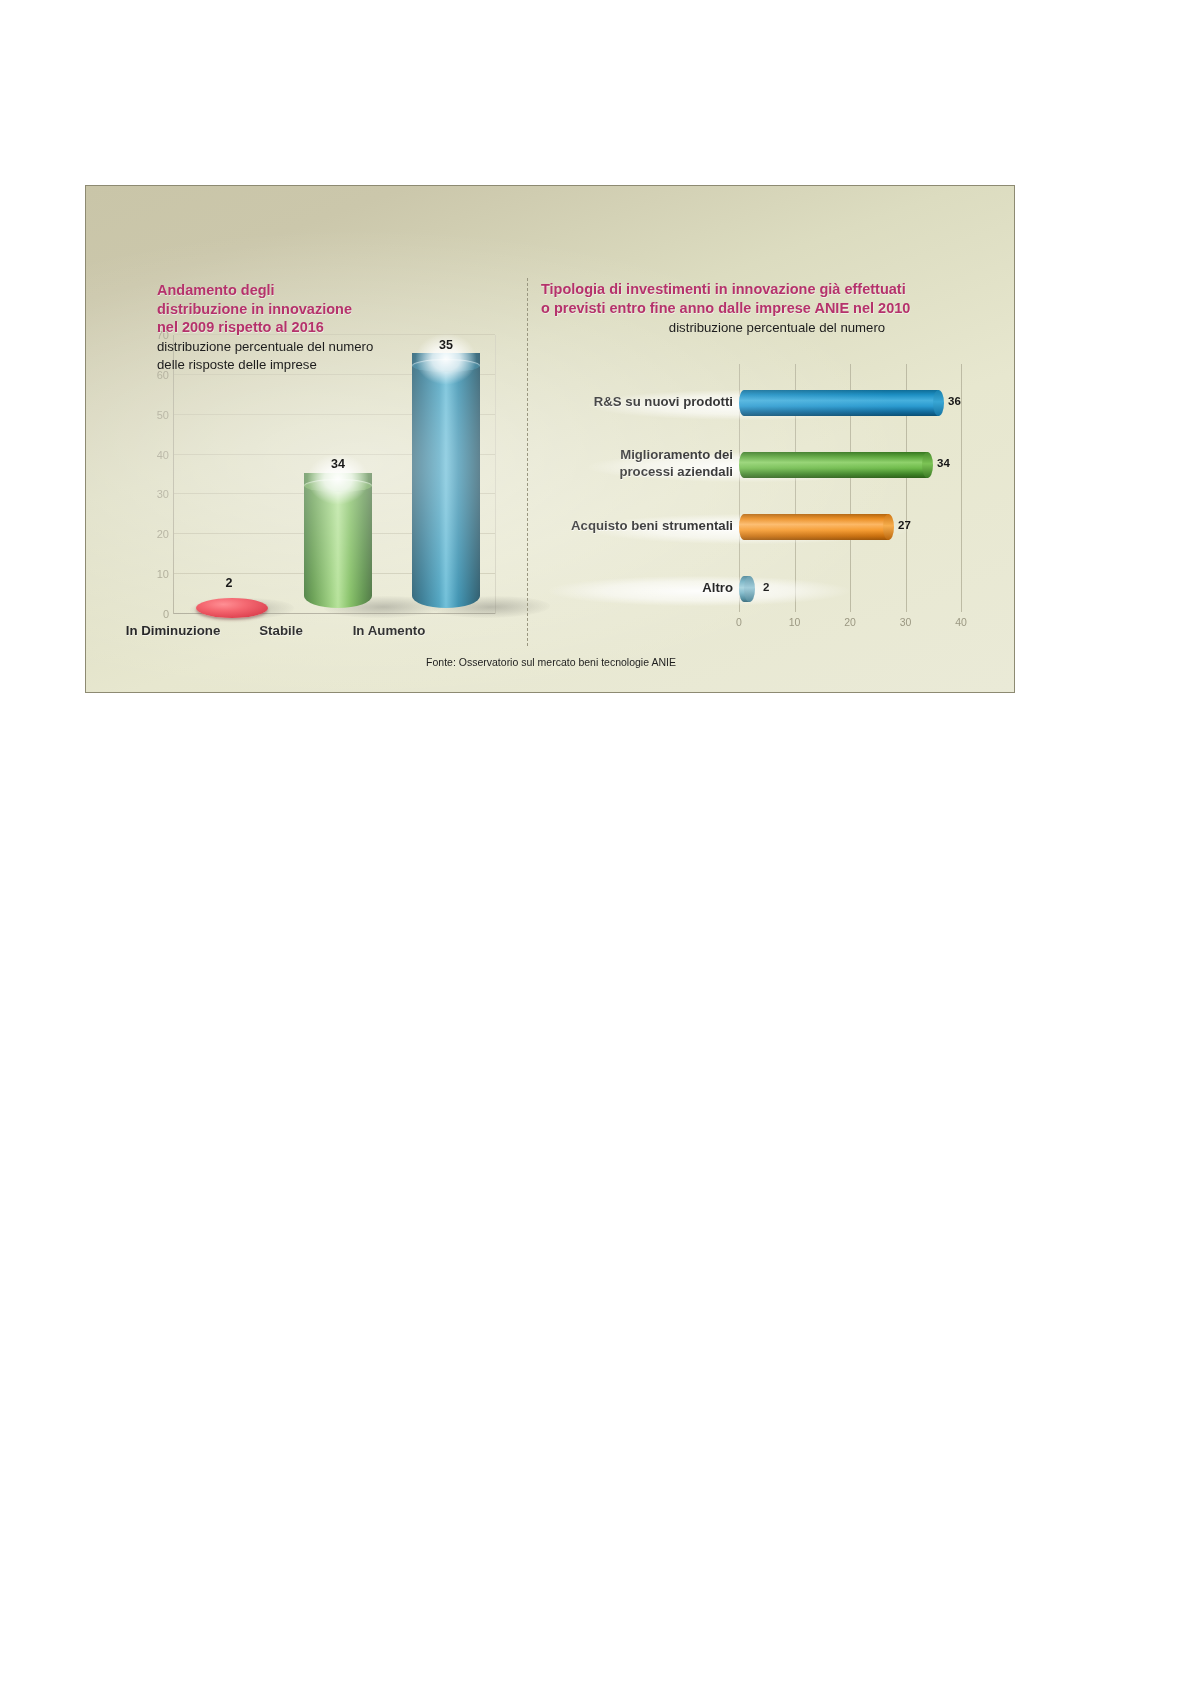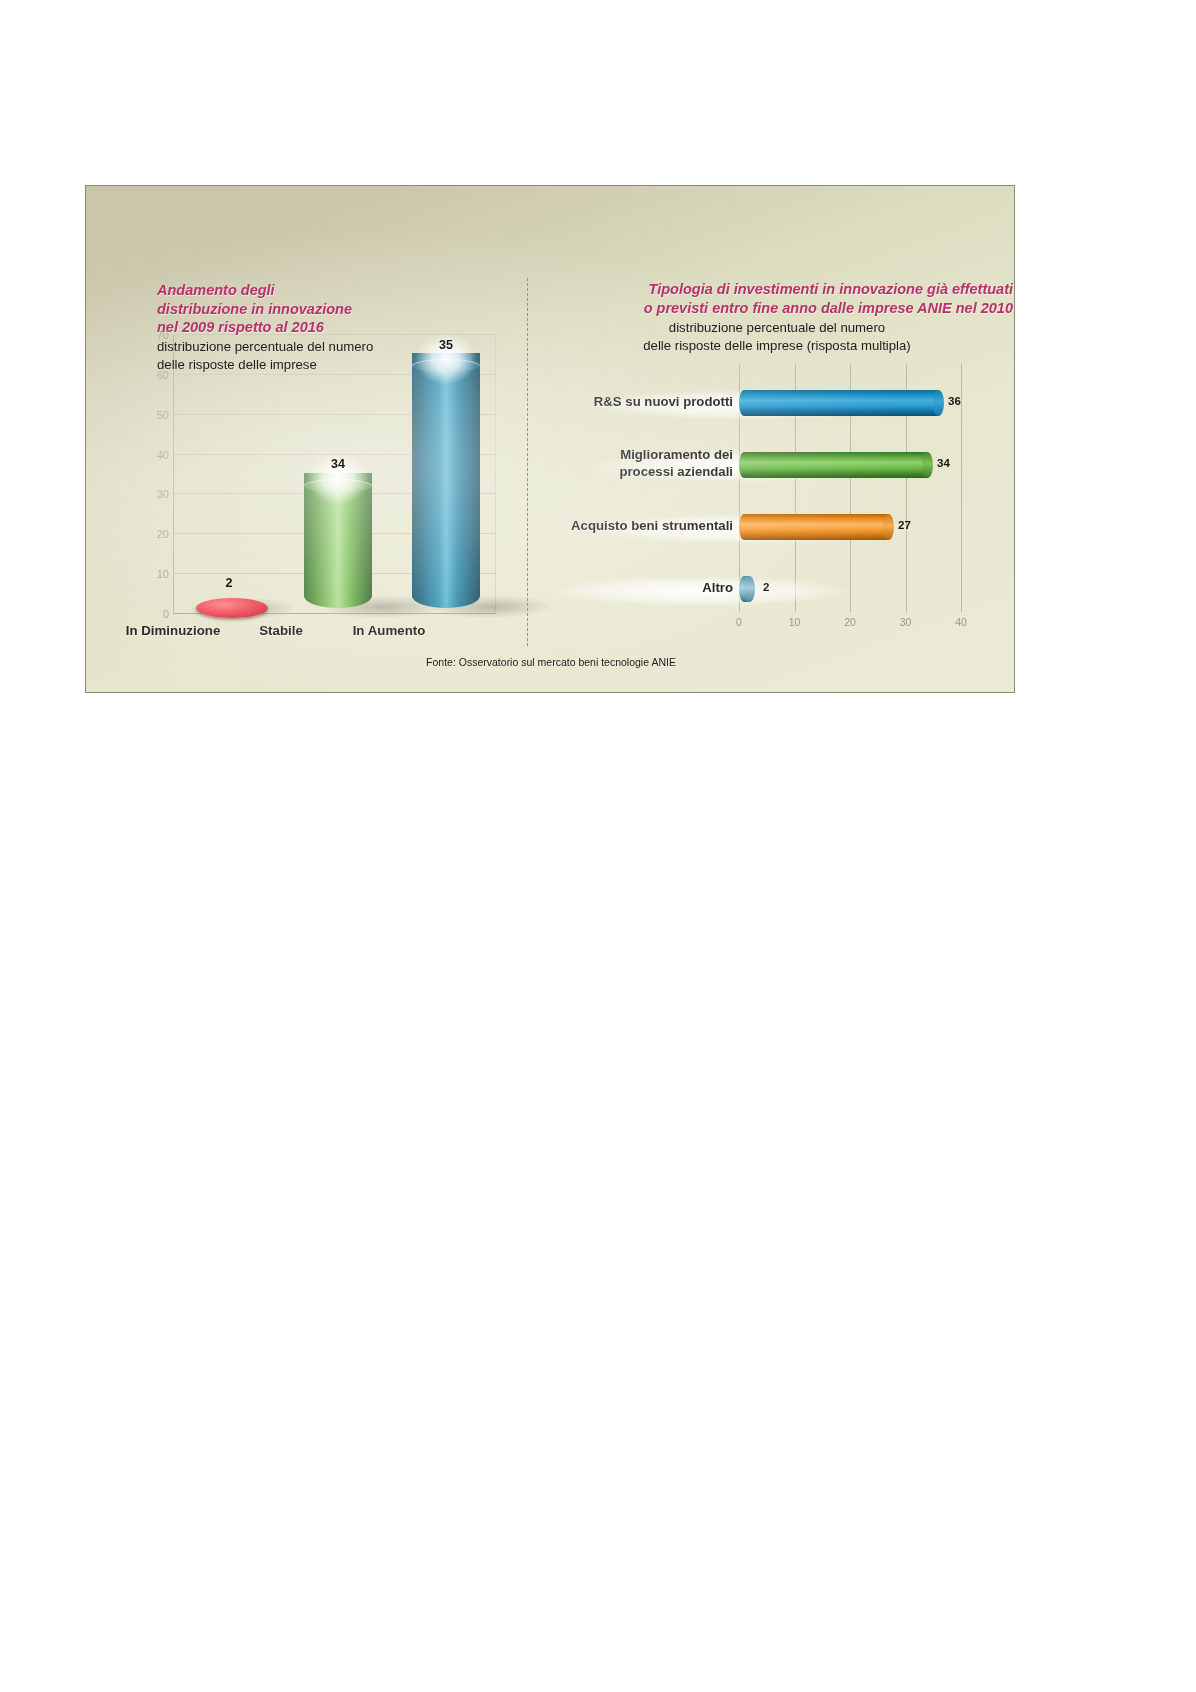--- a/index.html
+++ b/index.html
@@ -65,21 +65,20 @@
     z-index: 3;
   }
 
   
   .panel-title {
     color: #b5326b;
     font-weight: bold;
     font-size: 14.5px;
     line-height: 18.5px;
     text-shadow: 0.5px 0.5px 0 rgba(255,255,255,0.55);
-    font-style: italic;
   }
   .panel-sub {
     color: #1d1d1d;
     font-size: 13.2px;
     line-height: 17.5px;
     font-weight: normal;
   }
 
   #left-title {
     position: absolute;
@@ -94,21 +93,21 @@
     top: 152px;
     width: 330px;
     z-index: 5;
   }
 
   #right-title {
     position: absolute;
     left: 455px;
     top: 94px;
     width: 472px;
-    text-align: right;
+    text-align: left;
     z-index: 5;
   }
   #right-sub {
     position: absolute;
     left: 455px;
     top: 133px;
     width: 472px;
     text-align: center;
     z-index: 5;
   }
@@ -399,21 +398,20 @@
     <div class="lc-catlabel" style="left:100px;">Stabile</div>
     <div class="lc-catlabel" style="left:208px;">In Aumento</div>
   </div>
 
   <div id="right-title">
     <div class="panel-title">Tipologia di investimenti in innovazione già effettuati</div>
     <div class="panel-title">o previsti entro fine anno dalle imprese ANIE nel 2010</div>
   </div>
   <div id="right-sub">
     <div class="panel-sub">distribuzione percentuale del numero</div>
-    <div class="panel-sub">delle risposte delle imprese (risposta multipla)</div>
   </div>
 
   <div id="right-chart">
     <div id="rc-plot">
 
       <div class="rc-vgrid" style="left:0px;"></div>
       <div class="rc-vgrid" style="left:55.5px;"></div>
       <div class="rc-vgrid" style="left:111px;"></div>
       <div class="rc-vgrid" style="left:166.5px;"></div>
       <div class="rc-vgrid" style="left:222px;"></div>

